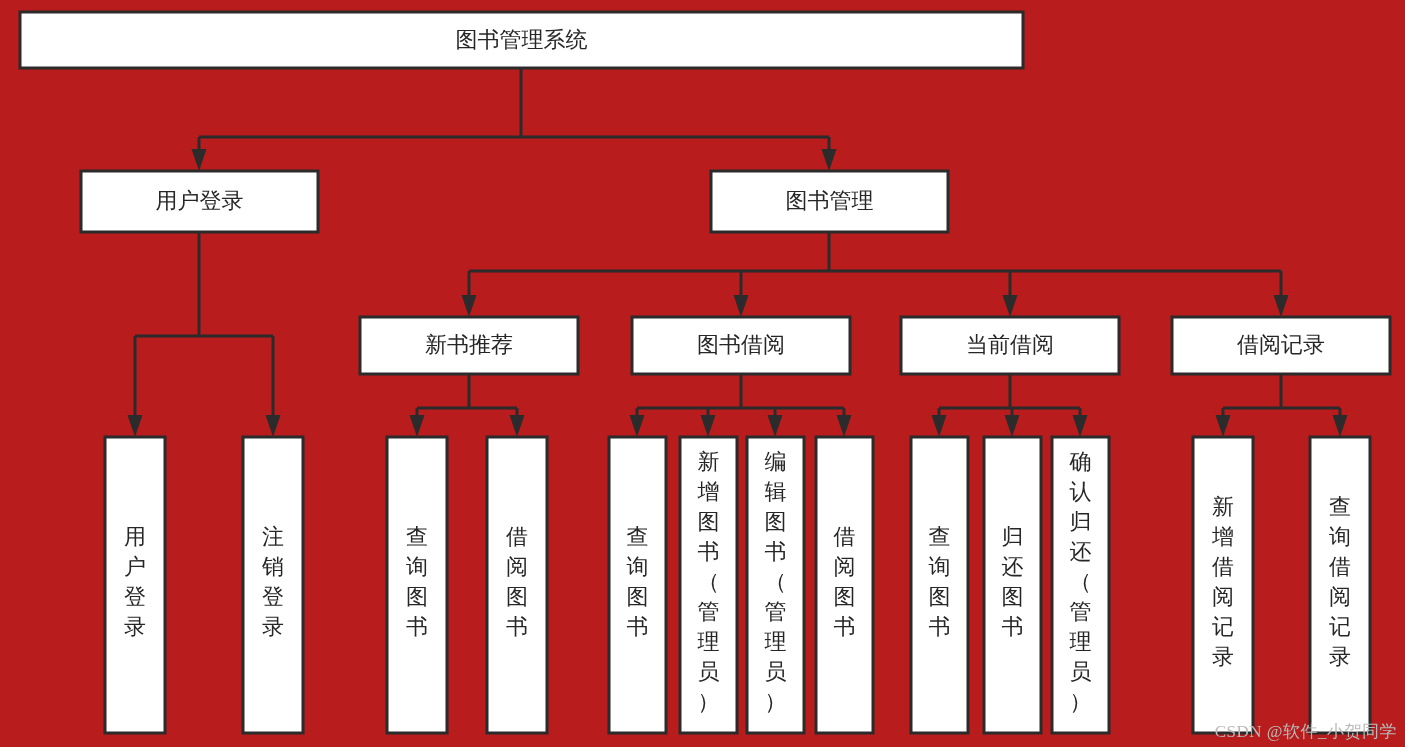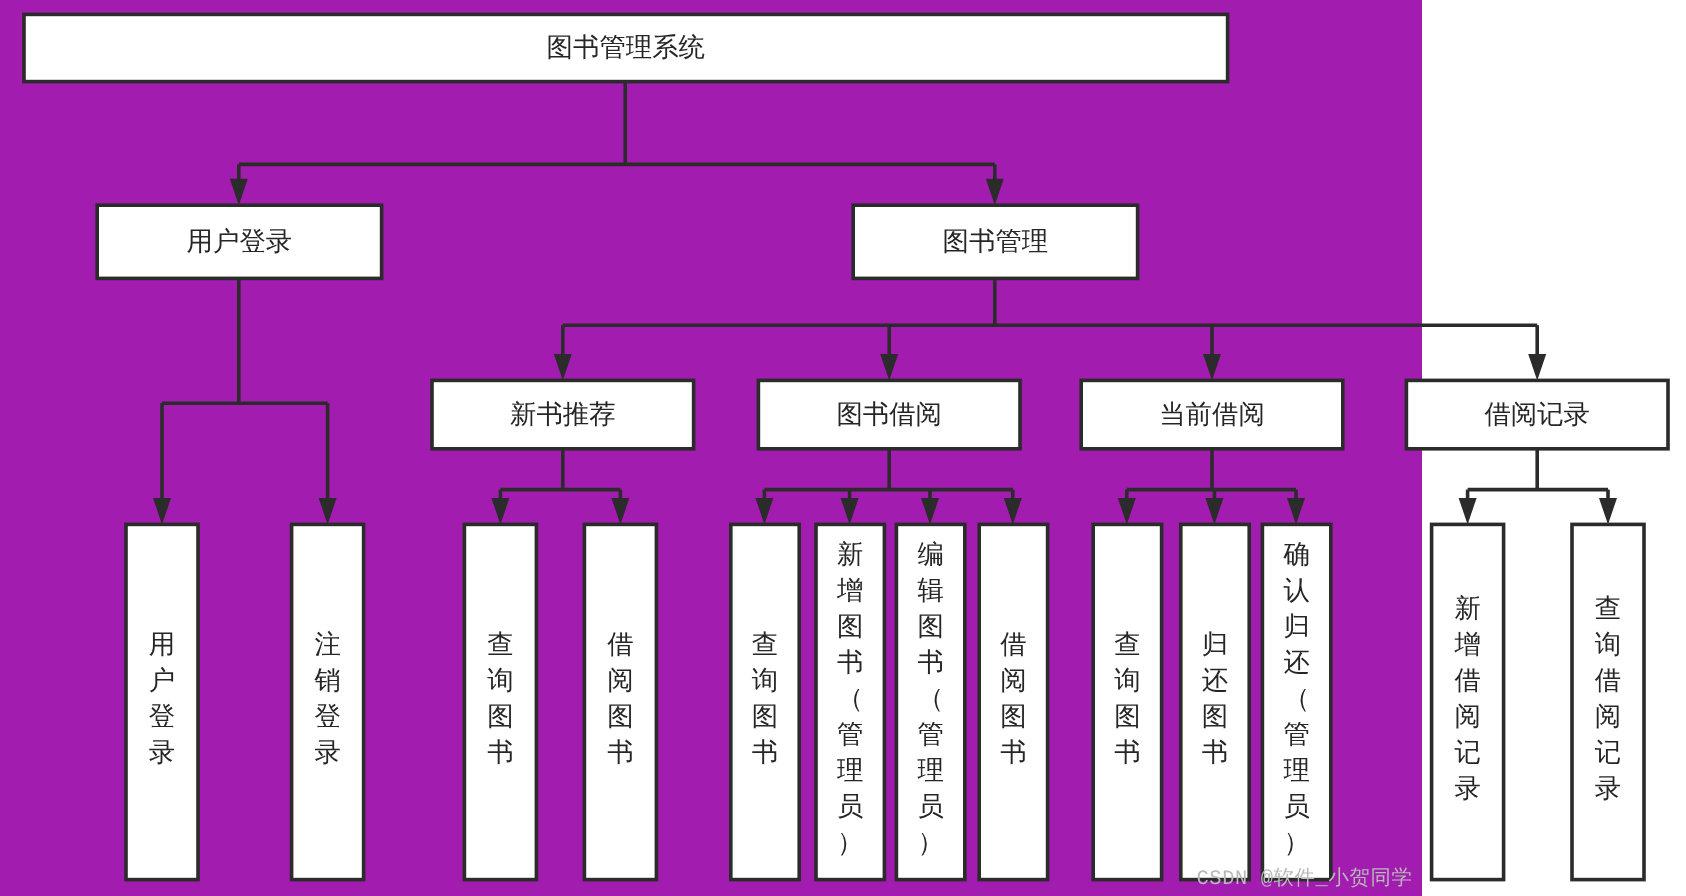--- a/index.html
+++ b/index.html
@@ -9,23 +9,23 @@
   }
   body {
     width: 1405px;
     height: 747px;
     font-family: "Liberation Sans", "DejaVu Sans", sans-serif;
     overflow: hidden;
     position: relative;
   }
   #diagram-root {
     position: relative;
-    width: 1185px;
+    width: 1405px;
     height: 747px;
-    background: #a21caf;
+    background: #b91c1c;
   }
   svg.flow {
     position: absolute;
     top: 0;
     left: 0;
     width: 1405px;
     height: 747px;
     display: block;
   }
   .node-box {
@@ -53,21 +53,21 @@
   .node-label-vertical {
     fill: #262626;
     font-family: "Liberation Sans", "DejaVu Sans", sans-serif;
     font-size: 22px;
     text-anchor: middle;
   }
   .watermark {
     position: absolute;
     right: 8px;
     bottom: 4px;
-    font-family: Liberation Mono, monospace;
+    font-family: Liberation Serif, serif;
     font-size: 17px;
     color: #b9b9b9;
     white-space: nowrap;
     letter-spacing: 0.5px;
     user-select: none;
   }
 </style>
 </head>
 <body>
 

